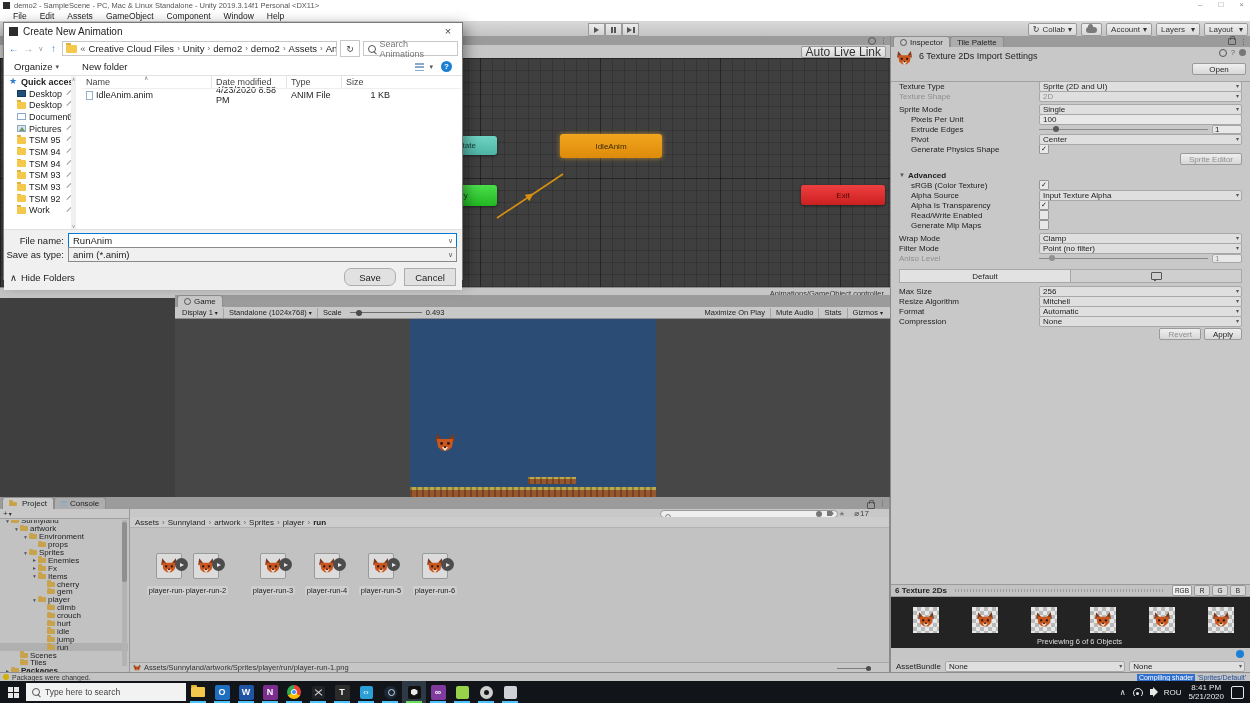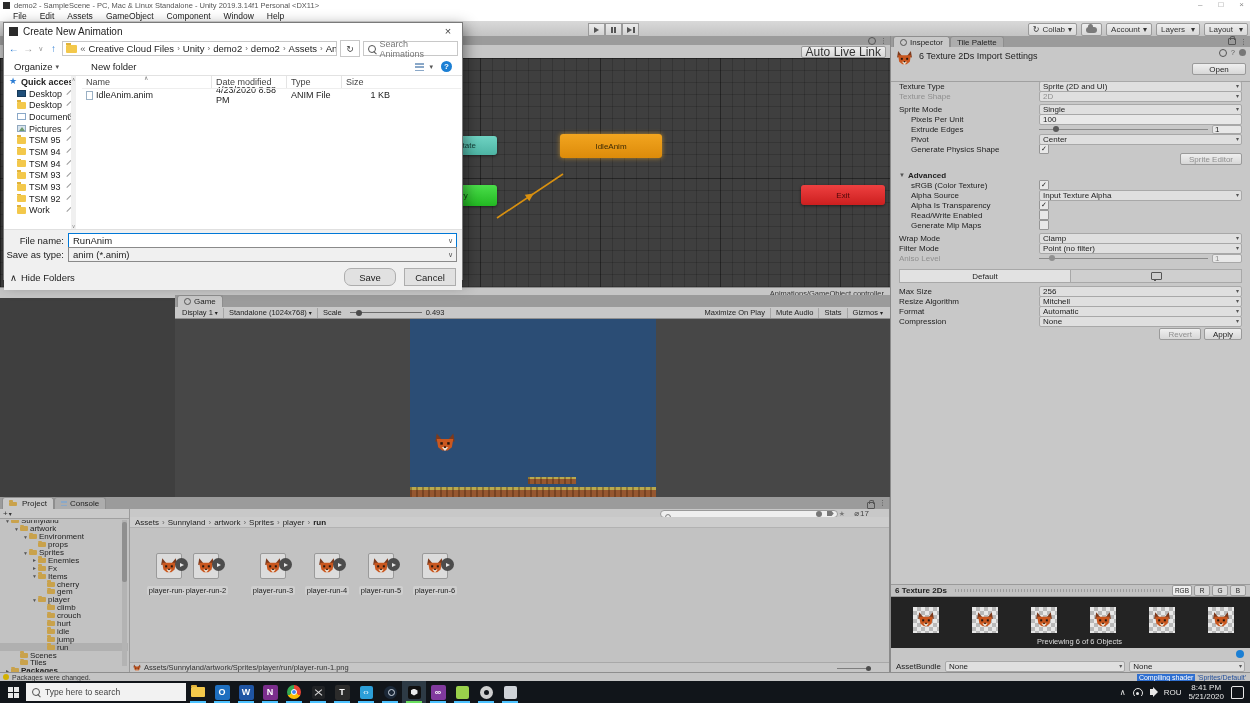--- a/index.html
+++ b/index.html
@@ -188,21 +188,21 @@
   #dlg-close{margin-left:auto;width:28px;height:16px;display:flex;align-items:center;justify-content:center;color:#444;font-size:11px;}
   #dlg-nav{height:19px;display:flex;align-items:center;gap:3px;padding:0 4px;}
   .navarr{color:#2b7cd3;font-size:10px;width:12px;text-align:center;}
   .navarr.gray{color:#999;}
   #addrbar{width:286px;height:15px;border:1px solid #c8c8c8;display:flex;align-items:center;gap:3px;padding:0 3px;box-sizing:border-box;font-size:9.5px;white-space:nowrap;overflow:hidden;}
   .minifolder{width:11px;height:8px;background:#f3c84b;border-radius:1px;position:relative;flex:0 0 11px;}
   .minifolder::before{content:"";position:absolute;left:0;top:-2px;width:5px;height:2px;background:#e0b23a;}
   .crumbsep{color:#666;font-size:8px;}
   #refreshbtn{width:18px;height:15px;border:1px solid #c8c8c8;display:flex;align-items:center;justify-content:center;color:#444;font-size:9px;}
   #dlg-search{width:99px;height:15px;border:1px solid #c8c8c8;display:flex;align-items:center;gap:4px;padding:0 4px;box-sizing:border-box;color:#777;font-size:9px;}
-  #dlg-toolbar{height:17px;display:flex;align-items:center;padding:0 10px;gap:32px;border-bottom:1px solid #e2e2e2;font-size:9.5px;}
+  #dlg-toolbar{height:17px;display:flex;align-items:center;padding:0 10px;gap:23px;border-bottom:1px solid #e2e2e2;font-size:9.5px;}
   #dlg-toolbar .caret{font-size:7px;color:#555;margin-left:3px;}
   #viewbtn{margin-left:auto;display:flex;align-items:center;gap:2px;color:#555;}
   .listic{width:9px;height:8px;background:repeating-linear-gradient(#8aa8c8 0 2px,transparent 2px 3.5px);}
   .helpcirc{width:11px;height:11px;border-radius:50%;background:#1b7fd4;color:#fff;font-size:8px;display:flex;align-items:center;justify-content:center;font-weight:bold;}
   #dlg-body{position:relative;height:153px;}
   #dlg-side{position:absolute;left:0;top:0;width:72px;height:100%;overflow:hidden;}
   .sitem{display:flex;align-items:center;height:11.7px;padding-left:13px;font-size:9px;white-space:nowrap;position:relative;}
   .sitem.qa{padding-left:5px;font-weight:bold;font-size:9px;}
   .sideic{width:9px;height:7px;margin-right:3px;flex:0 0 9px;}
   .ic-folder{background:#f3c84b;border-radius:1px;position:relative;}

